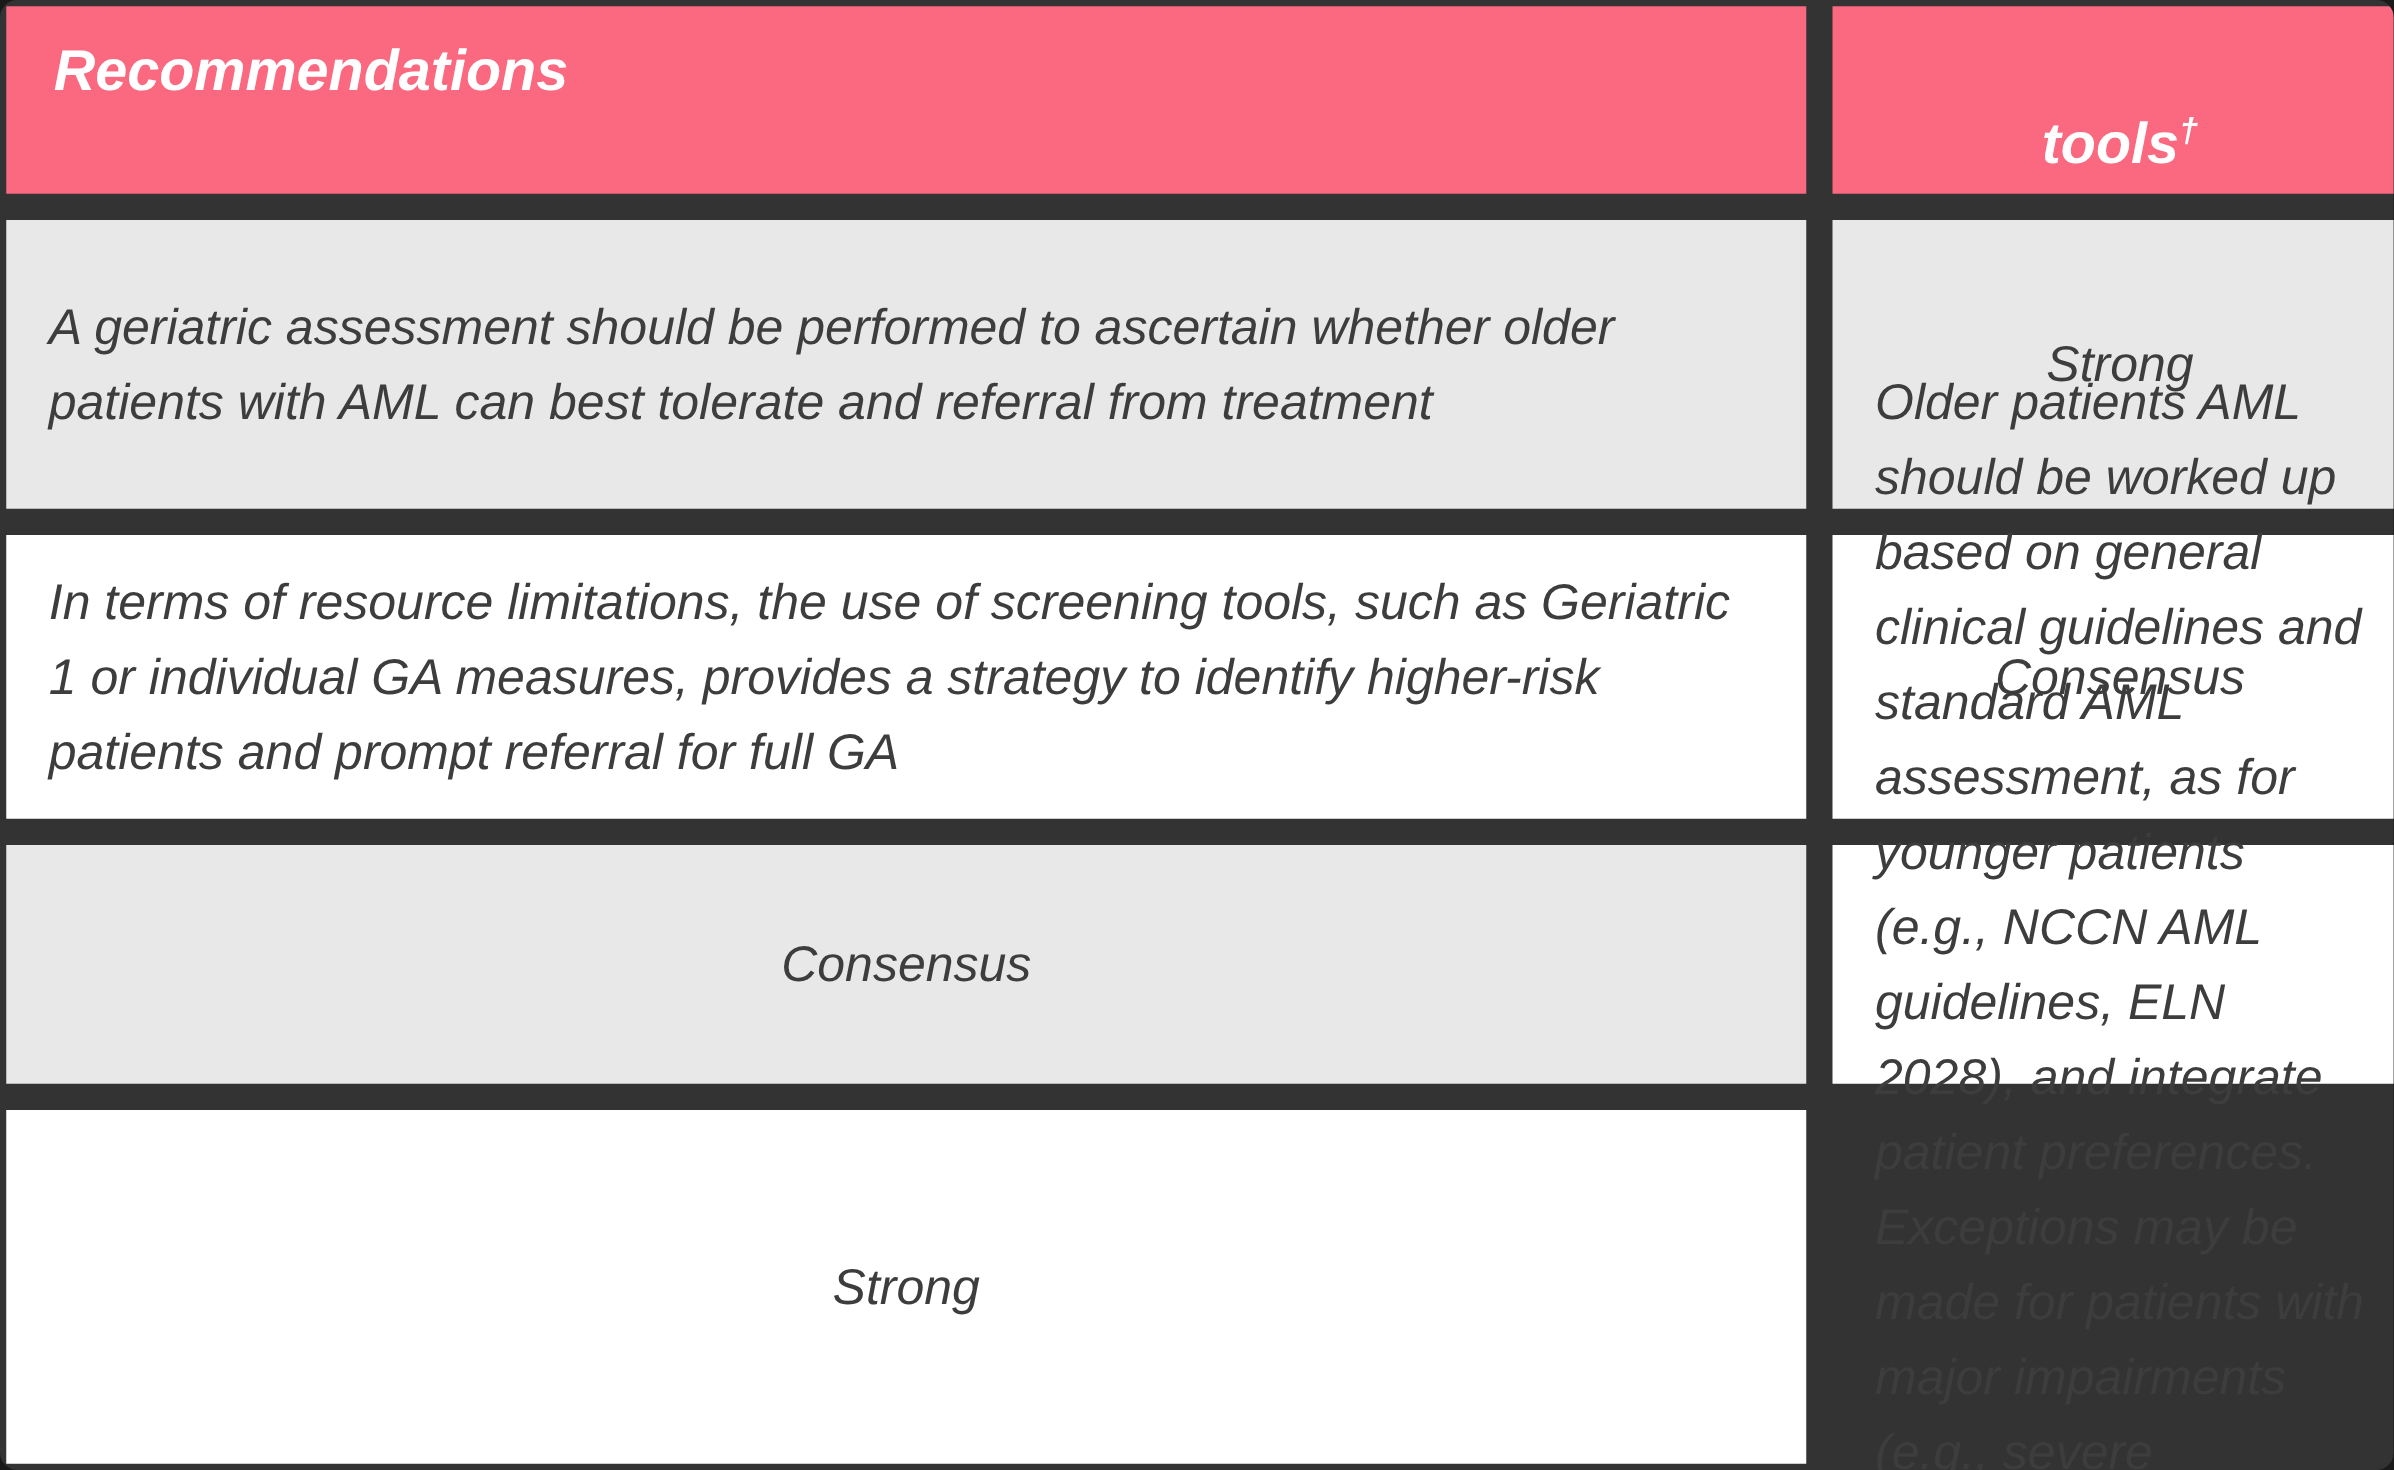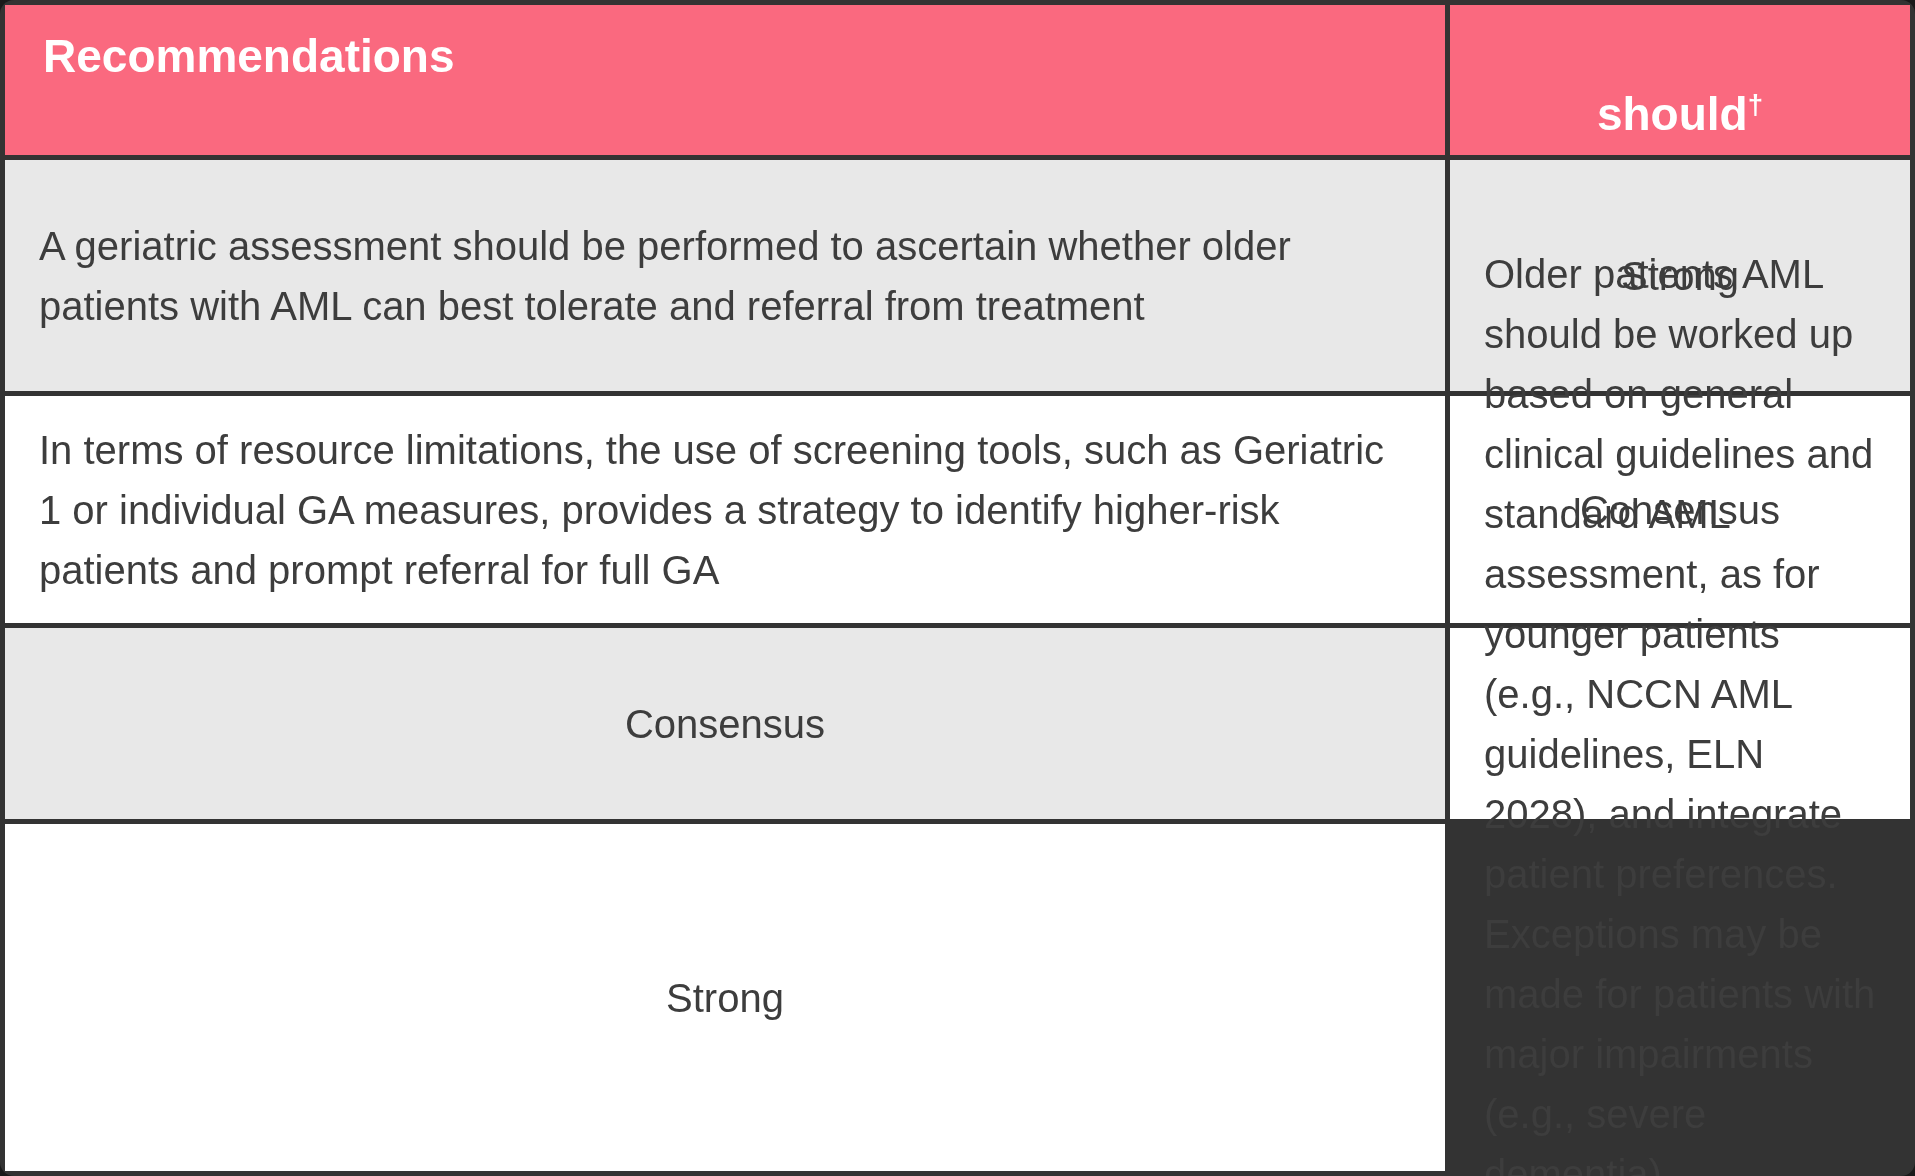--- a/index.html
+++ b/index.html
@@ -23,22 +23,23 @@
     border-radius: 14px;
     padding: 5px;
     overflow: hidden;
   }
   .grid {
     display: grid;
     width: 100%;
     height: 100%;
     grid-template-columns: 1440px 460px;
     grid-template-rows: 150px 231px 227px 191px 1fr;
-    gap: 5px;
+    gap: 21px;
     background: var(--border);
+    font-style: italic;
   }
   .cell {
     display: flex;
     align-items: center;
   }
   .cell.header {
     background: var(--header-bg);
     color: var(--header-text);
     font-weight: bold;
     font-size: 46px;
@@ -76,21 +77,21 @@
 </head>
 <body>
 
 <div class="table-wrap">
   <div class="grid">
 
     <div class="cell header left">Recommendations</div>
     <div class="cell header right">
       <div>
         <br>
-        <span>should</span><sup class="dagger">†</sup>
+        <span>tools</span><sup class="dagger">†</sup>
       </div>
     </div>
 
     <div class="cell body left row-odd">
       <span>A geriatric assessment should be performed to ascertain whether older patients with AML can best tolerate and referral from treatment</span>
     </div>
     <div class="cell body right row-odd">
       <span>Strong</span>
     </div>
 

